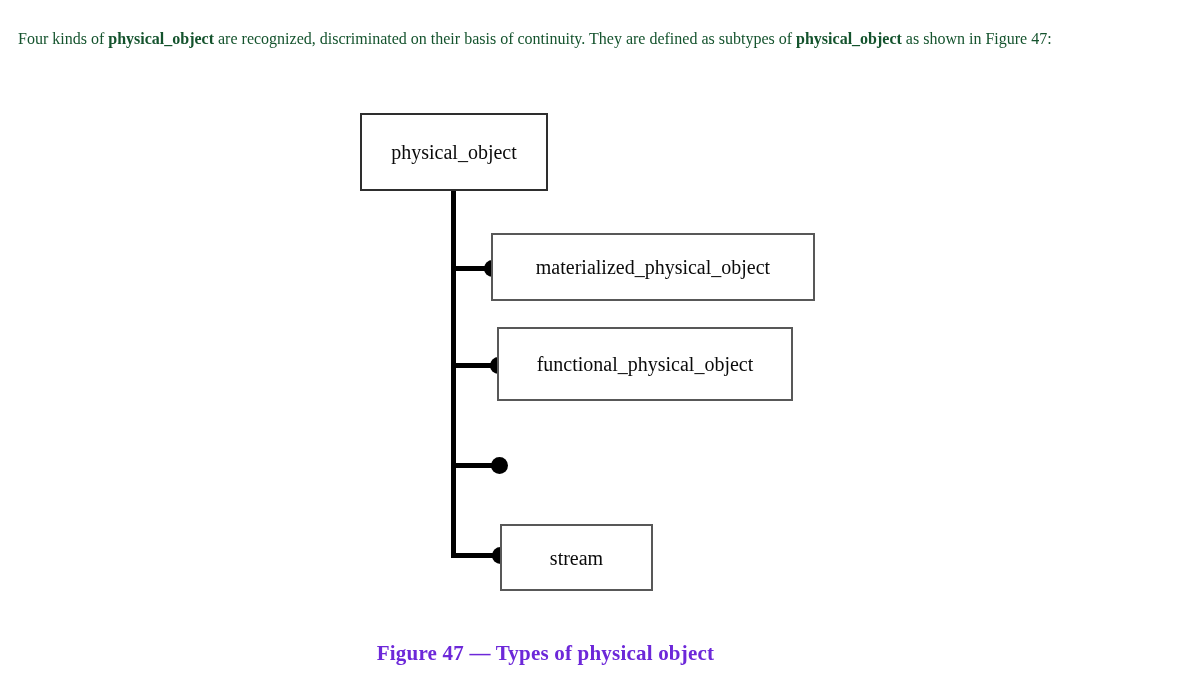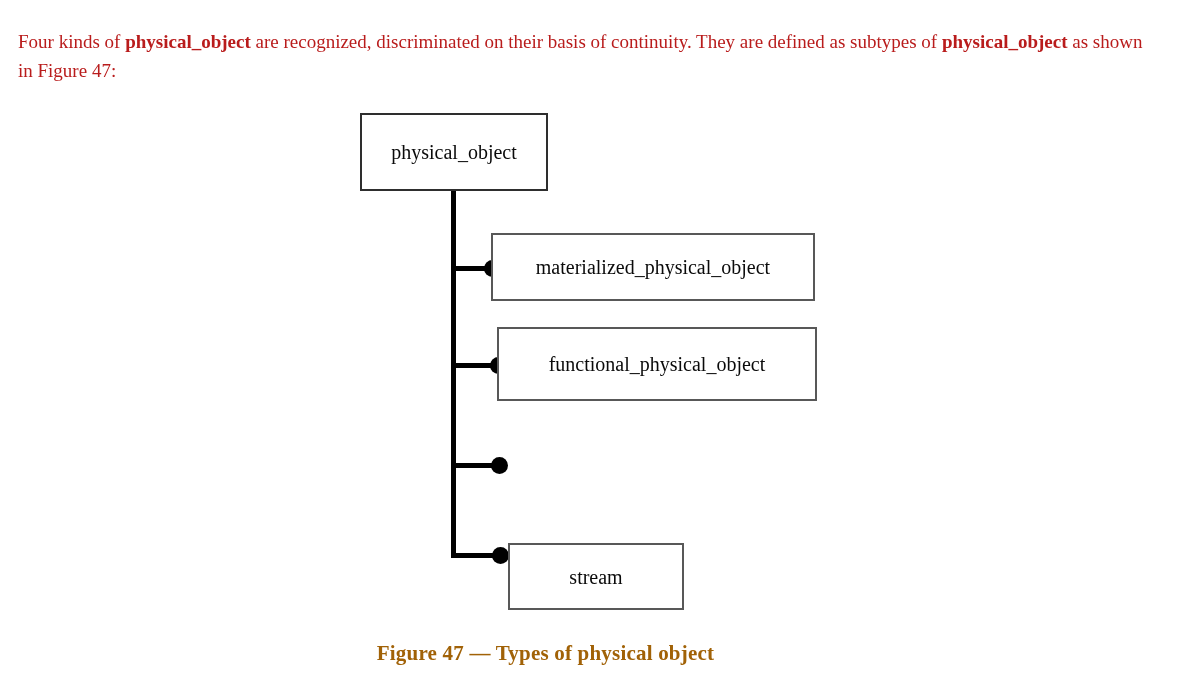--- a/index.html
+++ b/index.html
@@ -15,23 +15,23 @@
     color: #000000;
     overflow: hidden;
   }
 
   
   .intro {
     position: absolute;
     left: 18px;
     top: 8px;
     width: 1140px;
-    font-size: 19px;
+    font-size: 16px;
     line-height: 29px;
-    color: #b91c1c;
+    color: #14532d;
   }
   .intro b { font-weight: bold; }
 
   
   .figure {
     position: absolute;
     left: 0;
     top: 0;
     width: 1199px;
     height: 697px;
@@ -53,23 +53,23 @@
     border: 2px solid #2e2e2e;
   }
   .node.sub {
     border: 2px solid #585858;
     justify-content: center;
   }
 
   
   #node-root      { left: 360px; top: 113px; width: 188px; height: 78px; }
   #node-mat       { left: 491px; top: 233px; width: 324px; height: 68px; }
-  #node-func      { left: 497px; top: 327px; width: 320px; height: 74px; }
+  #node-func      { left: 497px; top: 327px; width: 296px; height: 74px; }
   #node-spatial   { left: 498px; top: 426px; width: 221px; height: 78px; }
-  #node-stream    { left: 500px; top: 543px; width: 176px; height: 67px; margin-left: 8px; }
+  #node-stream    { left: 500px; top: 524px; width: 153px; height: 67px; }
 
   
   .trunk {
     position: absolute;
     background: #000000;
     left: 451px;
     top: 189px;
     width: 5px;
     height: 369px;
   }
@@ -98,21 +98,21 @@
 
   
   .caption {
     position: absolute;
     left: 0;
     top: 641px;
     width: 1091px;
     text-align: center;
     font-size: 21px;
     font-weight: bold;
-    color: #a16207;
+    color: #6d28d9;
     letter-spacing: 0.2px;
   }
 </style>
 </head>
 <body>
 
 <p class="intro">
   <span>Four kinds of </span><b>physical_object</b><span> are recognized, discriminated on their basis of continuity. They are defined as subtypes of </span><b>physical_object</b><span> as shown in Figure 47:</span>
 </p>
 

